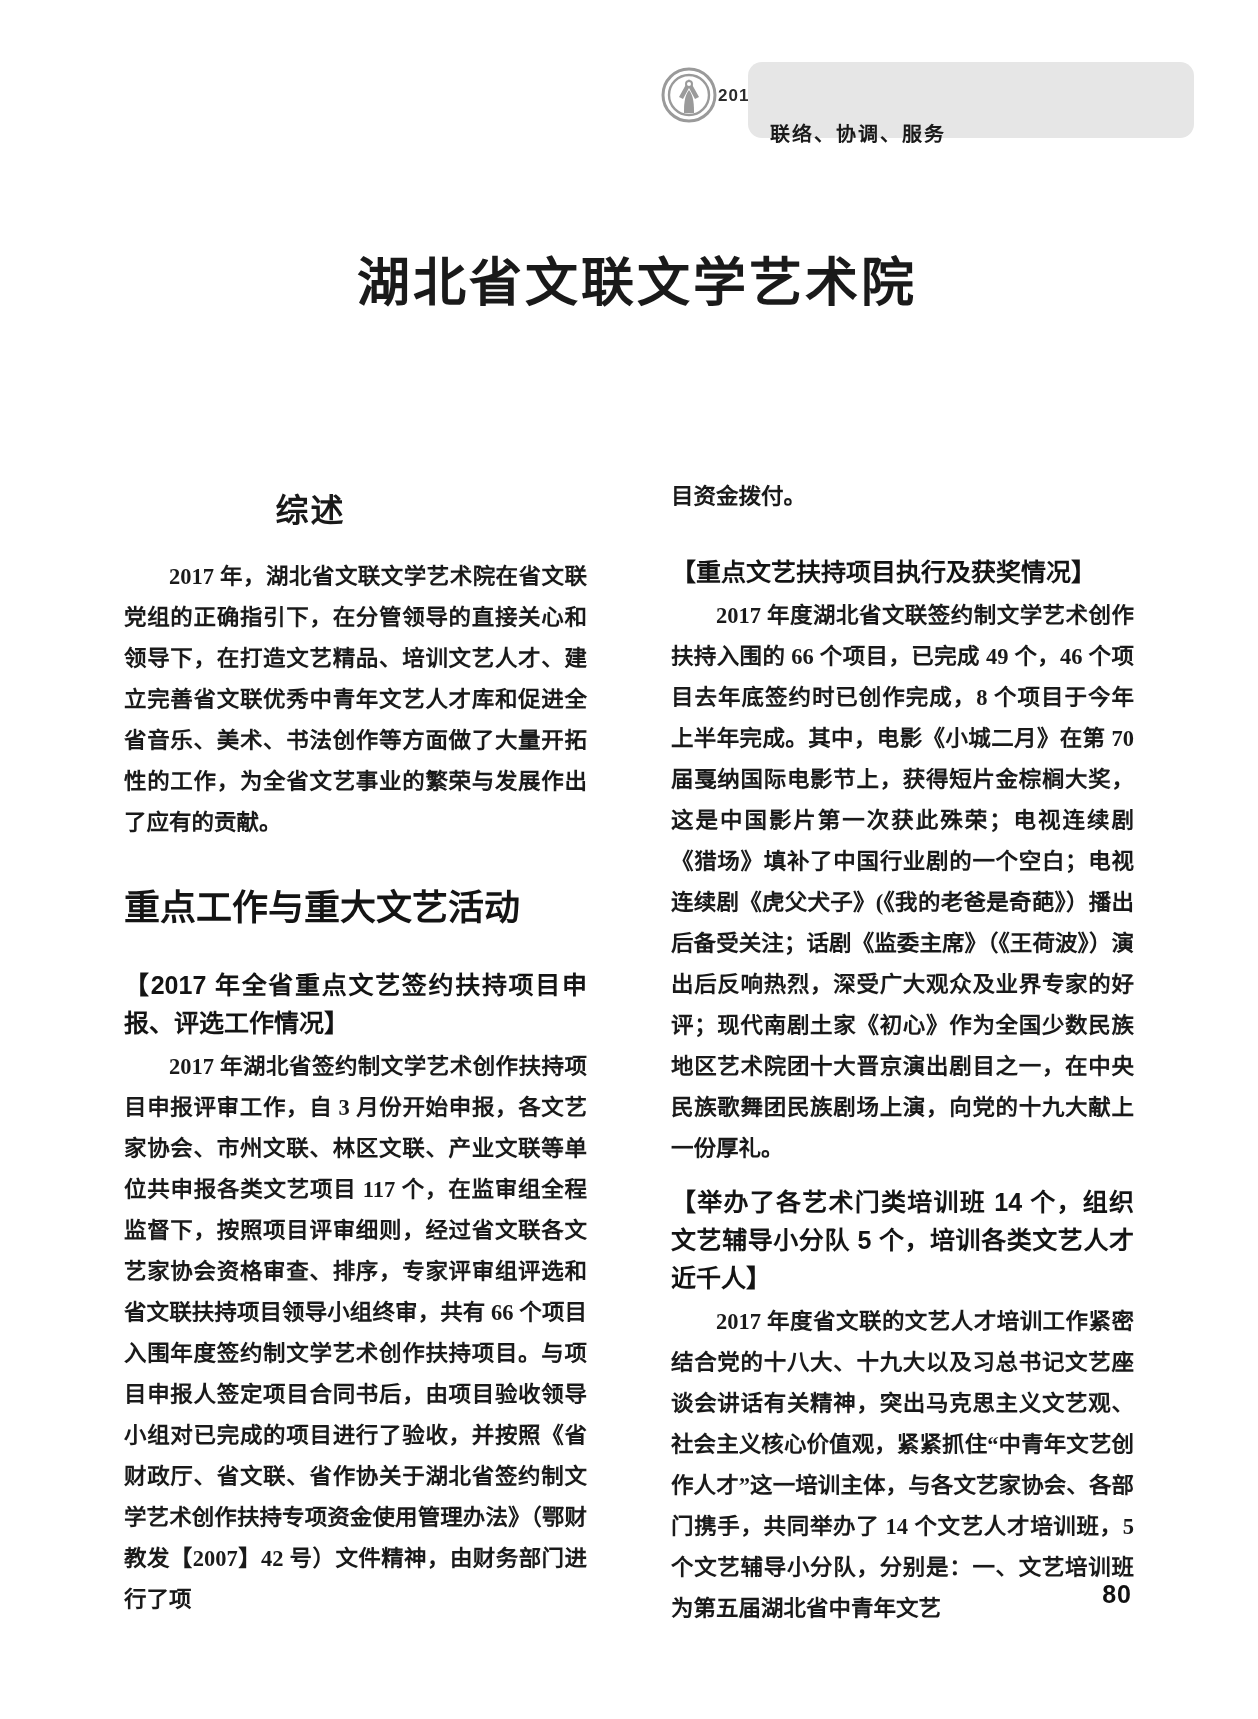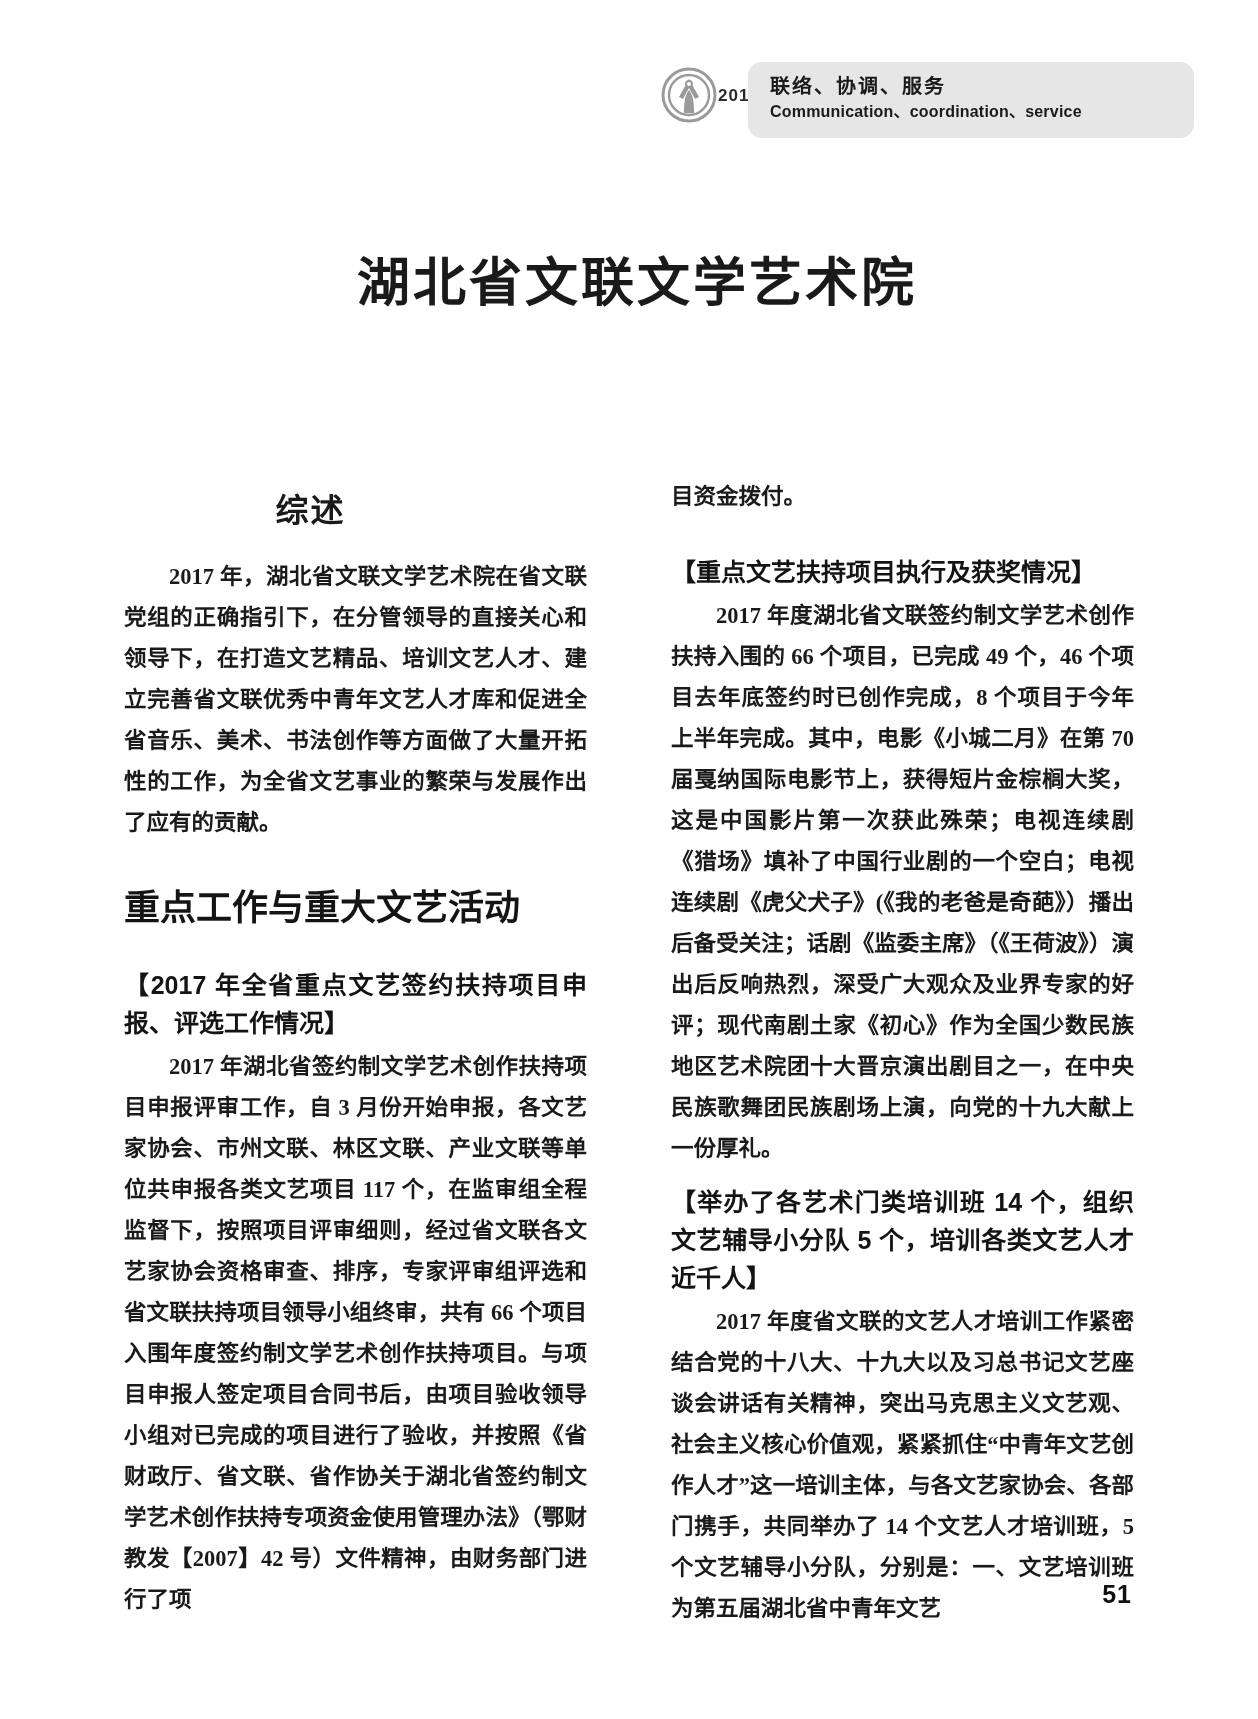--- a/index.html
+++ b/index.html
@@ -62,20 +62,21 @@
     height: 52px;
     box-sizing: content-box;
   }
   .banner-cn {
     font-family: "Liberation Sans", sans-serif;
     font-weight: bold;
     font-size: 20px;
     letter-spacing: 2px;
     color: #1a1a1a;
     line-height: 1.25;
+    margin-top: 48px;
   }
   .banner-en {
     font-family: "Liberation Sans", sans-serif;
     font-weight: bold;
     font-size: 16px;
     letter-spacing: 0.2px;
     color: #1a1a1a;
     line-height: 1.4;
     margin-top: 2px;
   }
@@ -182,21 +183,20 @@
           <path d="M29 13 L19 31 L23 33 L29 22 L35 33 L39 31 Z" fill="#9a9a9a"></path>
           <path d="M29 24 C24 30 24 40 24 47 L34 47 C34 40 34 30 29 24 Z" fill="#9a9a9a"></path>
           <circle cx="29" cy="18" r="3" fill="#ffffff" stroke="#9a9a9a" stroke-width="2"></circle>
         </svg>
       </div>
       <div class="logo-year">2018</div>
     </div>
 
     <div class="header-banner">
       <div class="banner-cn">联络、协调、服务</div>
-      <div class="banner-en">Communication、coordination、service</div>
     </div>
 
   </div>
 </div>
 
 <h1 class="doc-title">湖北省文联文学艺术院</h1>
 
 <div class="columns">
 
   <div class="col">
@@ -210,13 +210,13 @@
   <div class="col">
     <p class="body noindent">目资金拨付。</p>
     <div class="bracket-heading">【重点文艺扶持项目执行及获奖情况】</div>
     <p class="body">2017 年度湖北省文联签约制文学艺术创作扶持入围的 66 个项目，已完成 49 个，46 个项目去年底签约时已创作完成，8 个项目于今年上半年完成。其中，电影《小城二月》在第 70 届戛纳国际电影节上，获得短片金棕榈大奖，这是中国影片第一次获此殊荣；电视连续剧《猎场》填补了中国行业剧的一个空白；电视连续剧《虎父犬子》(《我的老爸是奇葩》）播出后备受关注；话剧《监委主席》（《王荷波》）演出后反响热烈，深受广大观众及业界专家的好评；现代南剧土家《初心》作为全国少数民族地区艺术院团十大晋京演出剧目之一，在中央民族歌舞团民族剧场上演，向党的十九大献上一份厚礼。</p>
     <div class="bracket-heading tight">【举办了各艺术门类培训班 14 个，组织文艺辅导小分队 5 个，培训各类文艺人才近千人】</div>
     <p class="body">2017 年度省文联的文艺人才培训工作紧密结合党的十八大、十九大以及习总书记文艺座谈会讲话有关精神，突出马克思主义文艺观、社会主义核心价值观，紧紧抓住“中青年文艺创作人才”这一培训主体，与各文艺家协会、各部门携手，共同举办了 14 个文艺人才培训班，5 个文艺辅导小分队，分别是：一、文艺培训班为第五届湖北省中青年文艺</p>
   </div>
 
 </div>
 
-<div class="page-number">51</div>
+<div class="page-number">80</div>
 
 </body></html>

